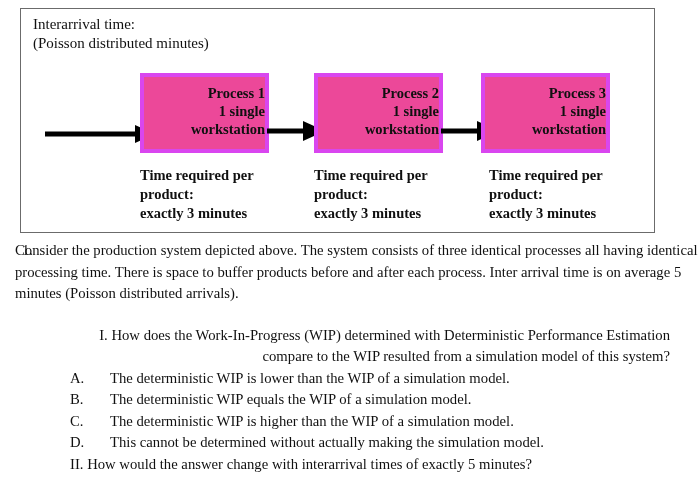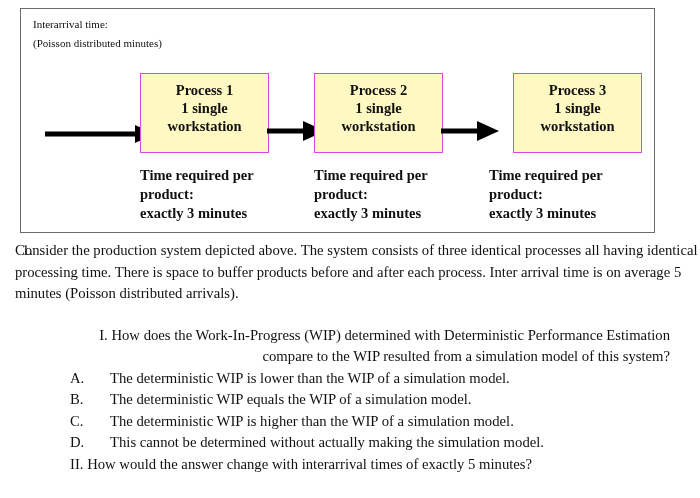--- a/index.html
+++ b/index.html
@@ -26,50 +26,50 @@
     border: 1px solid #6b6b6b;
     box-sizing: border-box;
     background: #ffffff;
   }
 
   
   #arrival-note {
     position: absolute;
     left: 12px;
     top: 6px;
-    font-size: 11px;
+    font-size: 15px;
     line-height: 19px;
     white-space: nowrap;
   }
   #arrival-note div { white-space: nowrap; }
 
   
   .process-box {
     position: absolute;
     top: 64px;
     height: 80px;
-    border: 1px solid #d946ef;
+    border: 4px solid #d946ef;
     box-sizing: border-box;
-    background: #fef9c3;
+    background: #ec4899;
     display: flex;
     flex-direction: column;
-    align-items: center;
+    align-items: flex-end;
     justify-content: flex-start;
     padding-top: 7px;
   }
   .process-box .pline {
     font-weight: bold;
     font-size: 14.5px;
     line-height: 18px;
     white-space: nowrap;
   }
 
   #process-box-1 { left: 119px; width: 129px; }
   #process-box-2 { left: 293px; width: 129px; }
-  #process-box-3 { left: 492px; width: 129px; }
+  #process-box-3 { left: 460px; width: 129px; }
 
   
   .caption {
     position: absolute;
     top: 157px;
     font-size: 14.5px;
     line-height: 19px;
     white-space: nowrap;
     font-weight: bold;
   }

